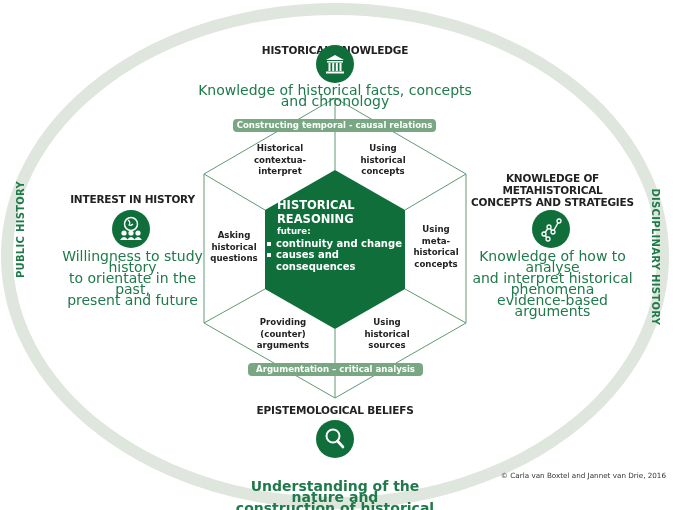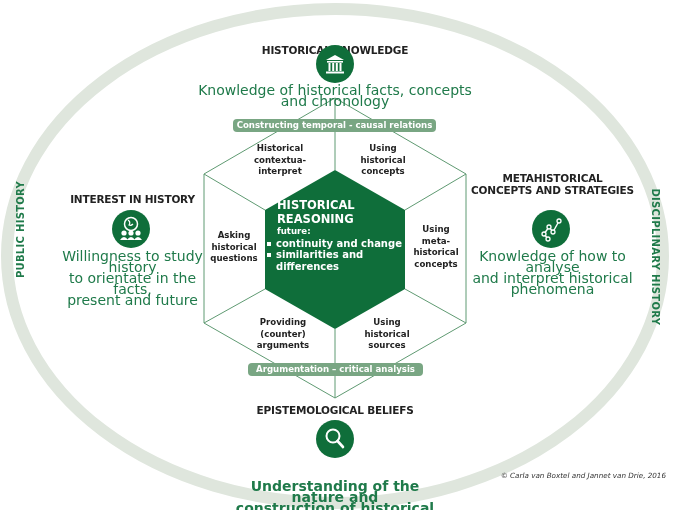--- a/index.html
+++ b/index.html
@@ -12,21 +12,21 @@
   .pill{position:absolute;background:#79a683;color:#ffffff;border-radius:4px;font-size:8.6px;line-height:13px;text-align:center;font-weight:bold;}
   .iconc{position:absolute;width:38px;height:38px;border-radius:50%;background:#0f6e3a;}
   .iconc svg{position:absolute;left:0;top:0;}
   .side{position:absolute;color:#1f7a4a;font-weight:bold;font-size:10px;letter-spacing:0.3px;white-space:nowrap;}
   .center{position:absolute;left:277px;top:198px;width:160px;color:#fff;}
   .center .title{font-weight:bold;font-size:11.5px;line-height:14px;}
   .center .about{font-weight:bold;font-size:8.6px;line-height:11.5px;}
   .center ul{margin:0;padding:0;list-style:none;}
   .center li{font-weight:bold;font-size:10px;line-height:11.5px;padding-left:9px;position:relative;}
   .center li::before{content:"";position:absolute;left:0;top:4px;width:4px;height:4px;background:#fff;}
-  .copy{position:absolute;right:8px;top:471px;font-size:7.2px;color:#333;font-style:italic;}
+  .copy{position:absolute;right:8px;top:471px;font-size:7.2px;color:#333;}
 </style>
 </head>
 <body>
 
 <svg id="diagram" width="674" height="510" viewBox="0 0 674 510">
 
   <ellipse cx="335" cy="256" rx="328" ry="247" fill="none" stroke="#dfe6dd" stroke-width="12"></ellipse>
 
   <line x1="335" y1="98" x2="335" y2="170" stroke="#5f9a72" stroke-width="1"></line>
   <line x1="335" y1="329" x2="335" y2="398" stroke="#5f9a72" stroke-width="1"></line>
@@ -68,42 +68,44 @@
     <circle cx="12" cy="23" r="2.6" fill="#fff"></circle>
     <path d="M8 30 q4 -6 8 0z" fill="#fff"></path>
     <circle cx="19" cy="23" r="2.6" fill="#fff"></circle>
     <path d="M15 30 q4 -6 8 0z" fill="#fff"></path>
     <circle cx="26" cy="23" r="2.6" fill="#fff"></circle>
     <path d="M22 30 q4 -6 8 0z" fill="#fff"></path>
   </svg>
 </div>
 <div class="t desc" style="left:55px;top:251px;width:155px;">
   <div>Willingness to study history</div>
-  <div>to orientate in the facts,</div>
+  <div>to orientate in the past,</div>
   <div>present and future</div>
 </div>
 
 <div class="t heading" style="left:470px;top:172px;width:165px;">
+  <div>KNOWLEDGE OF</div>
   <div>METAHISTORICAL</div>
   <div>CONCEPTS AND STRATEGIES</div>
 </div>
 <div class="iconc" style="left:532px;top:210px;">
   <svg width="38" height="38" viewBox="0 0 38 38">
     <polyline points="12,24 17,17 21,22 27,11" fill="none" stroke="#fff" stroke-width="1.4"></polyline>
     <line x1="12" y1="24" x2="16" y2="29" stroke="#fff" stroke-width="1.4"></line>
     <circle cx="12" cy="24" r="2" fill="#0f6e3a" stroke="#fff" stroke-width="1.3"></circle>
     <circle cx="17" cy="17" r="2" fill="#0f6e3a" stroke="#fff" stroke-width="1.3"></circle>
     <circle cx="21" cy="22" r="2" fill="#0f6e3a" stroke="#fff" stroke-width="1.3"></circle>
     <circle cx="27" cy="11" r="2" fill="#0f6e3a" stroke="#fff" stroke-width="1.3"></circle>
     <circle cx="16" cy="29" r="2" fill="#0f6e3a" stroke="#fff" stroke-width="1.3"></circle>
   </svg>
 </div>
 <div class="t desc" style="left:470px;top:251px;width:165px;">
   <div>Knowledge of how to analyse</div>
   <div>and interpret historical phenomena</div>
+  <div>evidence-based arguments</div>
 </div>
 
 <div class="t cell" style="left:240px;top:143px;width:80px;">
   <div>Historical</div>
   <div>contextua-</div>
   <div>interpret</div>
 </div>
 <div class="t cell" style="left:343px;top:143px;width:80px;">
   <div>Using</div>
   <div>historical</div>
@@ -130,21 +132,21 @@
   <div>historical</div>
   <div>sources</div>
 </div>
 
 <div class="center">
   <div class="title">HISTORICAL</div>
   <div class="title">REASONING</div>
   <div class="about">future:</div>
   <ul style="margin-left:-10px;width:150px;">
     <li>continuity and change</li>
-    <li>similarities and differences</li>
+    <li>causes and consequences</li>
   </ul>
 </div>
 
 <div class="pill" style="left:248px;top:363px;width:175px;">Argumentation – critical analysis</div>
 
 <div class="t heading" style="left:230px;top:404px;width:210px;">EPISTEMOLOGICAL BELIEFS</div>
 <div class="iconc" style="left:316px;top:420px;">
   <svg width="38" height="38" viewBox="0 0 38 38">
     <circle cx="17" cy="16" r="6.5" fill="none" stroke="#fff" stroke-width="2"></circle>
     <line x1="21.5" y1="21" x2="27" y2="27" stroke="#fff" stroke-width="2.6" stroke-linecap="round"></line>

